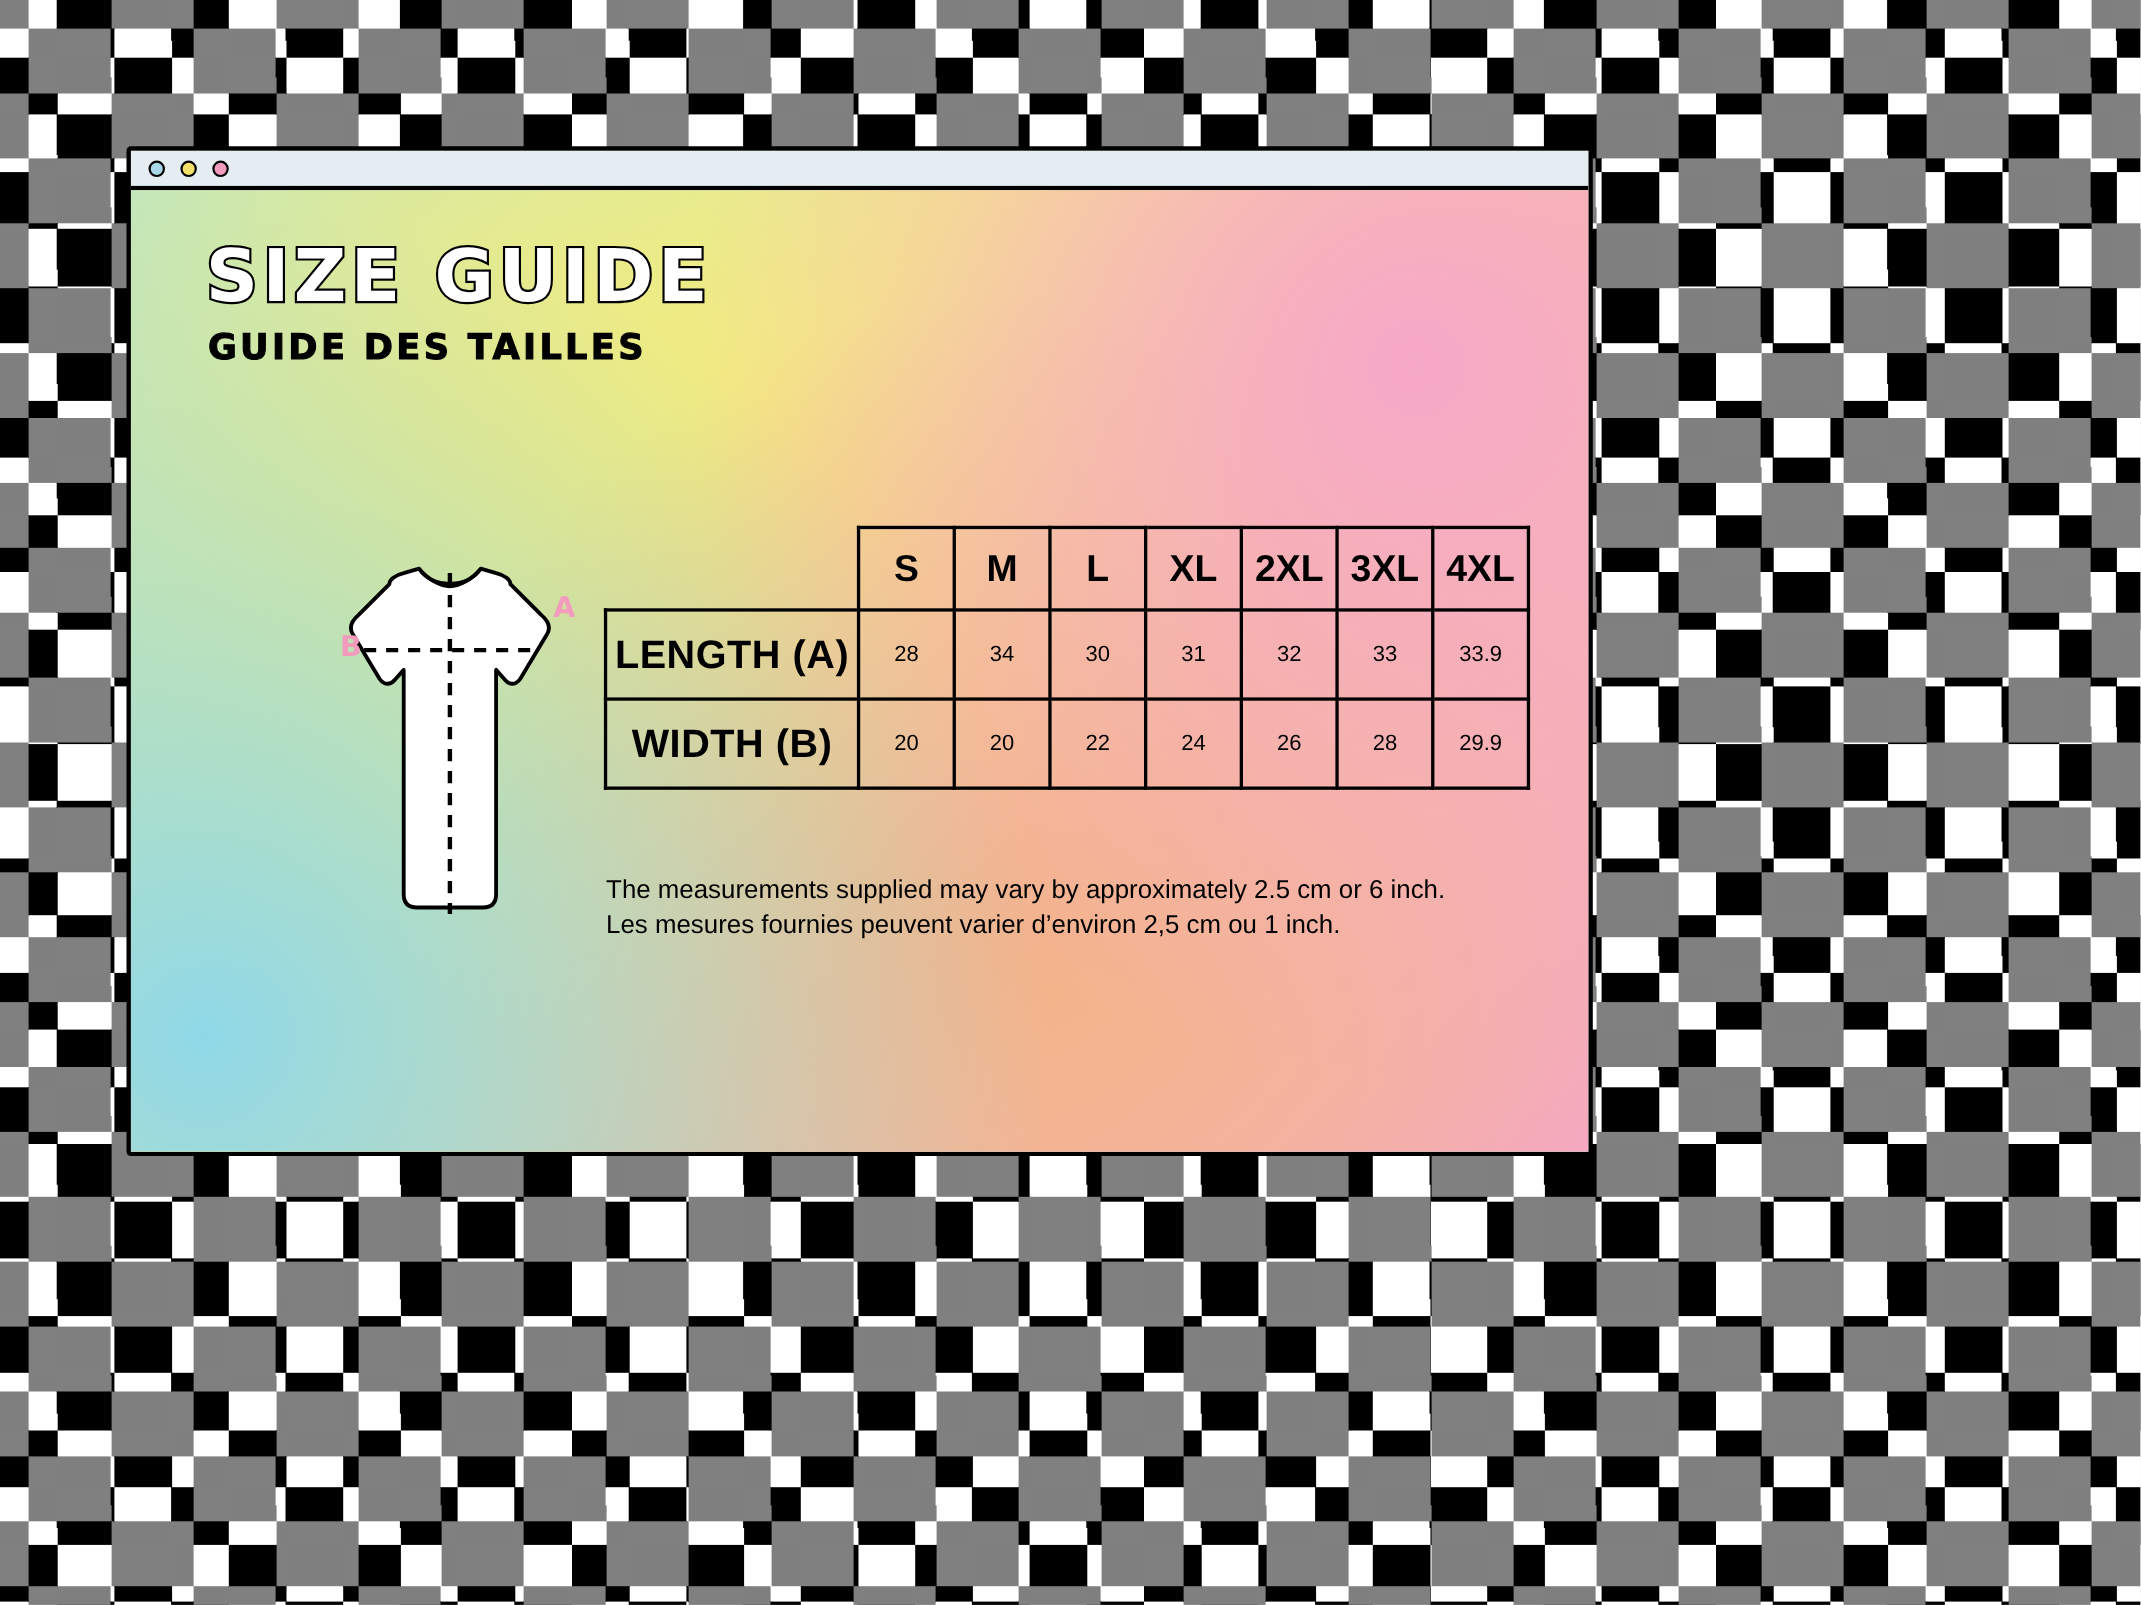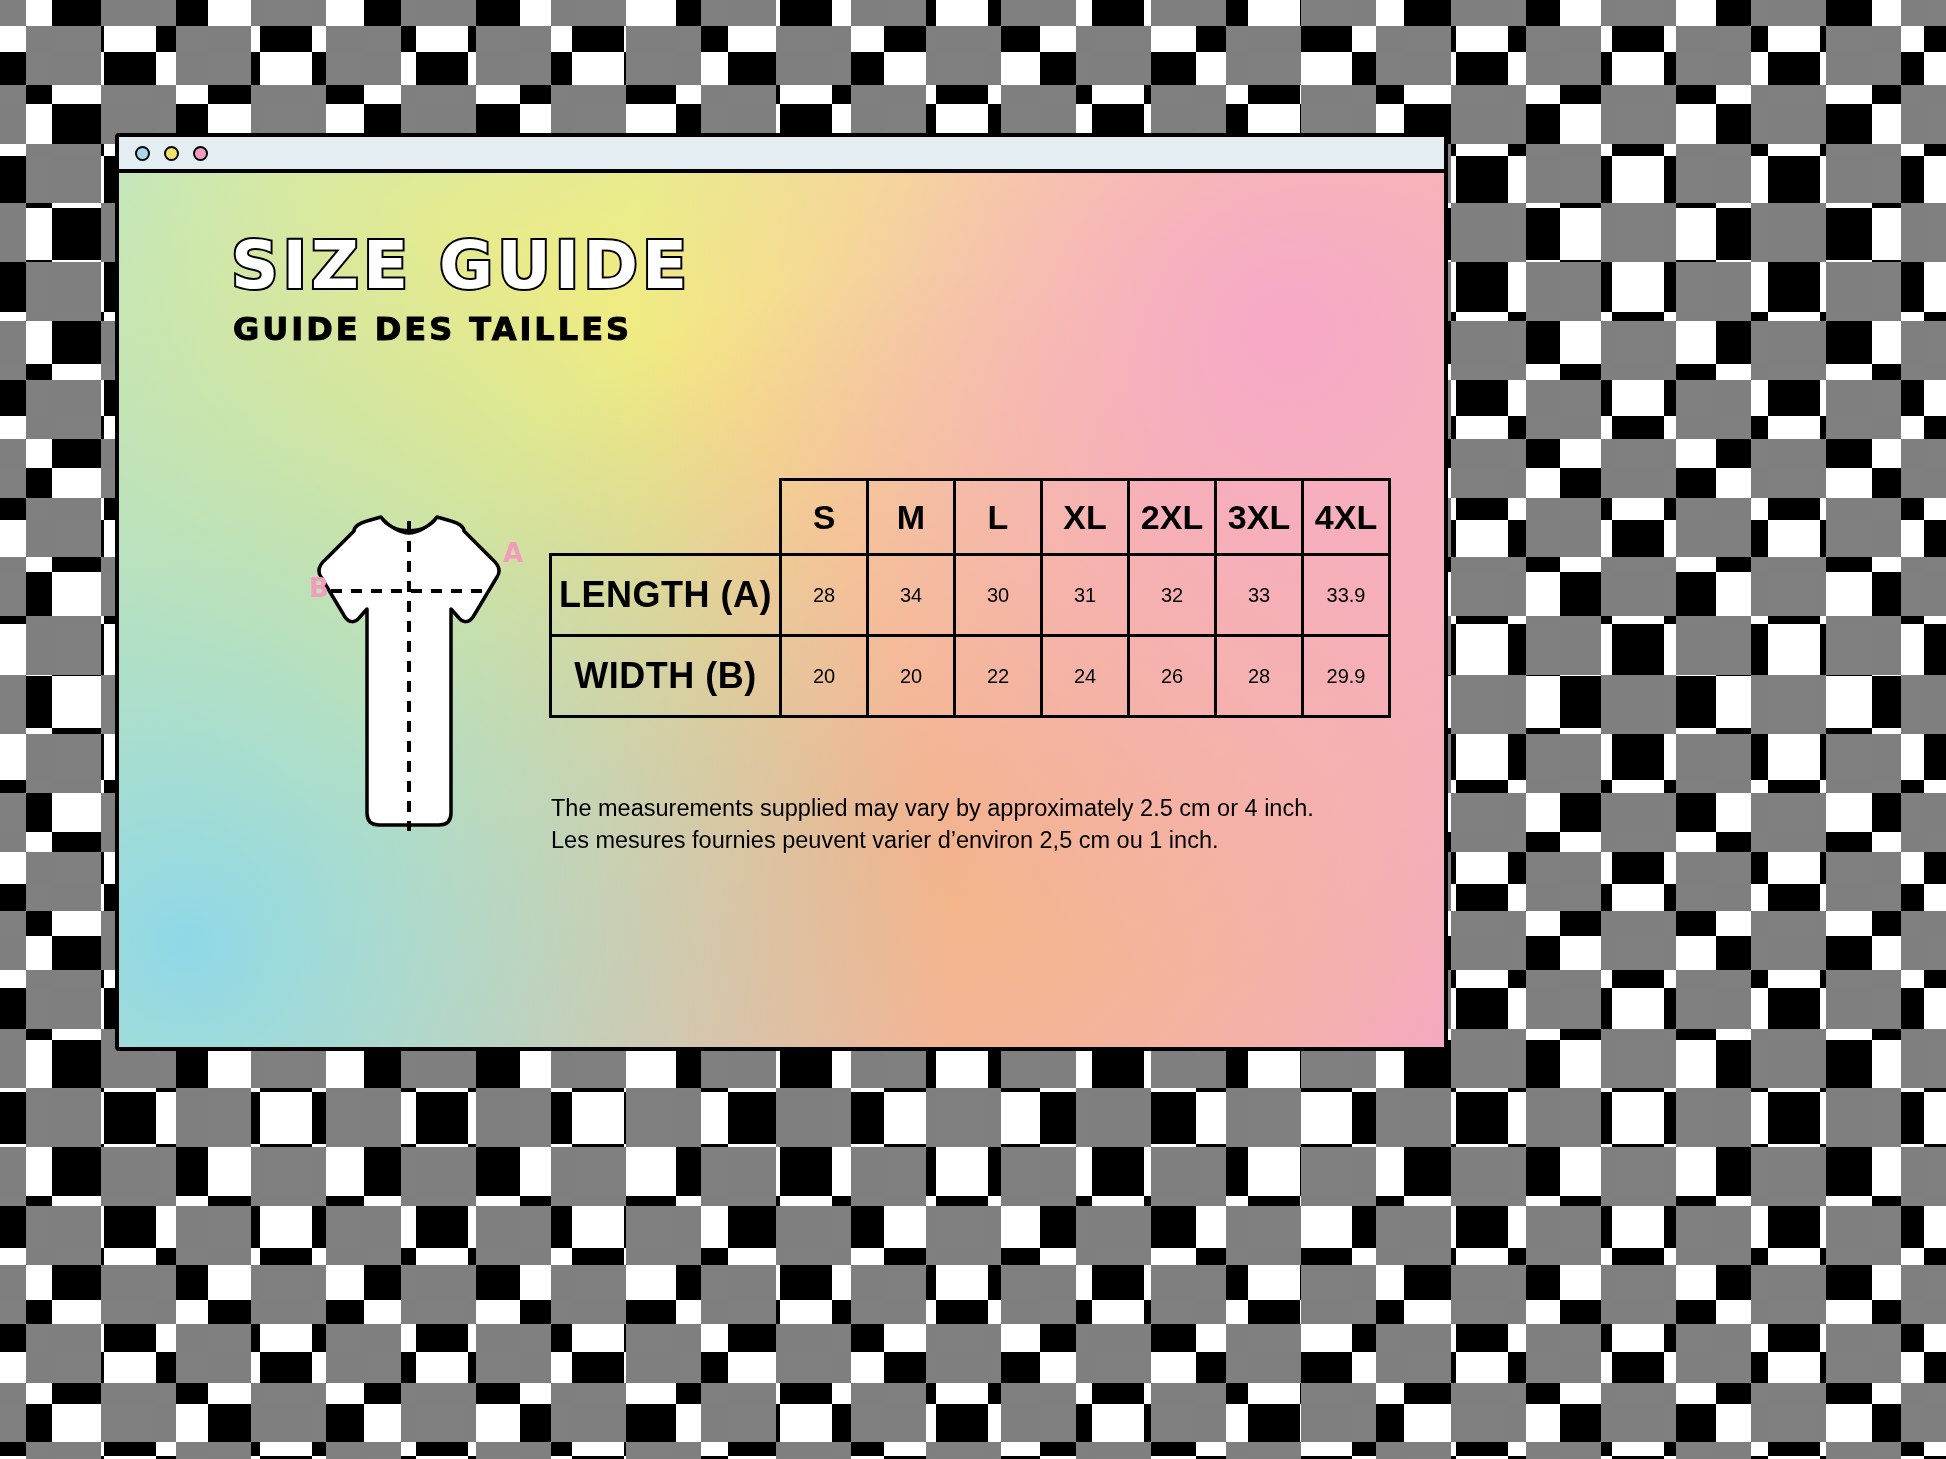--- a/index.html
+++ b/index.html
@@ -71,22 +71,21 @@
       radial-gradient(circle at 5% 88%, #8fd8e8 0%, rgba(143,216,232,0) 52%),
       radial-gradient(circle at 62% 78%, #f3b38a 0%, rgba(243,179,138,0) 55%),
       radial-gradient(circle at 30% 40%, #f2ea7a 0%, rgba(242,234,122,0) 60%),
       linear-gradient(135deg, #b9e6c9 0%, #f5ef86 35%, #f6c59a 62%, #f5a7c6 100%);
   }
 
   
   #heading-block {
     position: absolute;
     left: 68px;
-    top: 60px;
-    margin-left: 44px;
+    top: 46px;
   }
   #title-main {
     font-family: "DejaVu Sans", sans-serif;
     font-size: 66px;
     font-weight: 700;
     letter-spacing: 4px;
     color: #ffffff;
     -webkit-text-stroke: 4px #000;
     paint-order: stroke fill;
     line-height: 1;
@@ -249,19 +248,19 @@
           <td>22</td>
           <td>24</td>
           <td>26</td>
           <td>28</td>
           <td>29.9</td>
         </tr>
       </tbody>
     </table>
 
     <div id="notes">
-      <div>The measurements supplied may vary by approximately 2.5 cm or 4 inch.</div>
+      <div>The measurements supplied may vary by approximately 2.5 cm or 6 inch.</div>
       <div>Les mesures fournies peuvent varier d’environ 2,5 cm ou 1 inch.</div>
     </div>
 
 
   </div>
 </div>
 
 </body></html>

